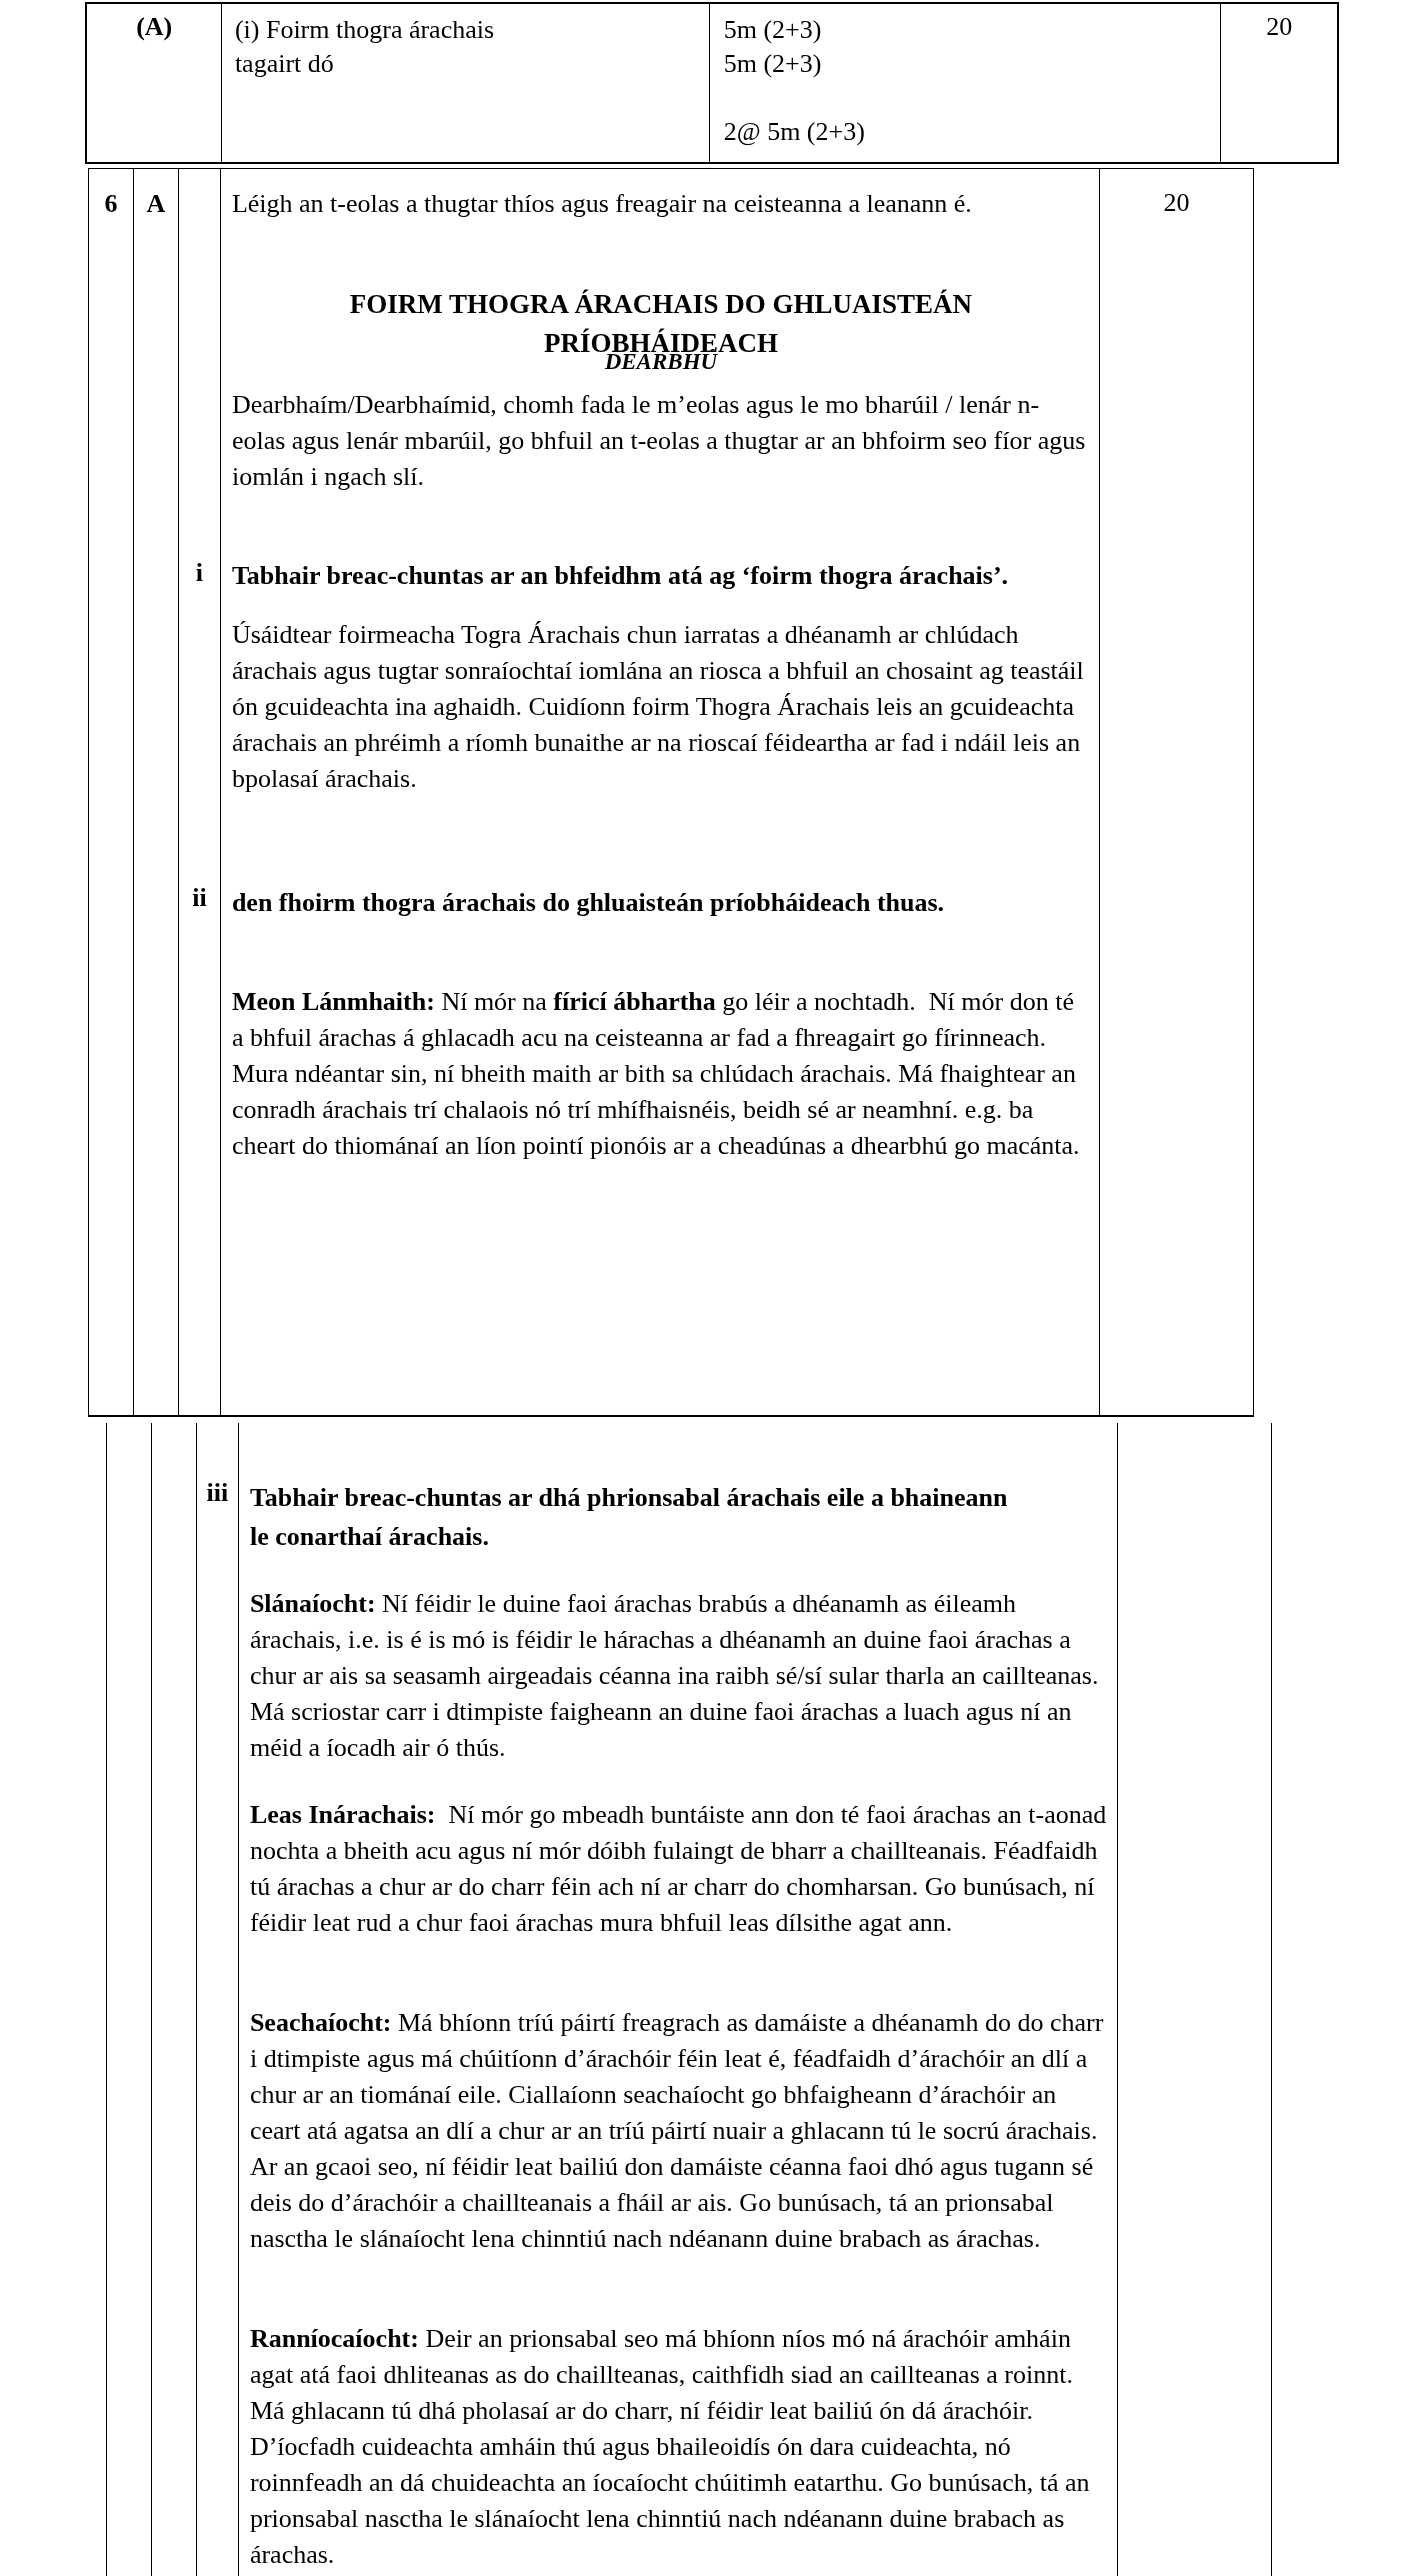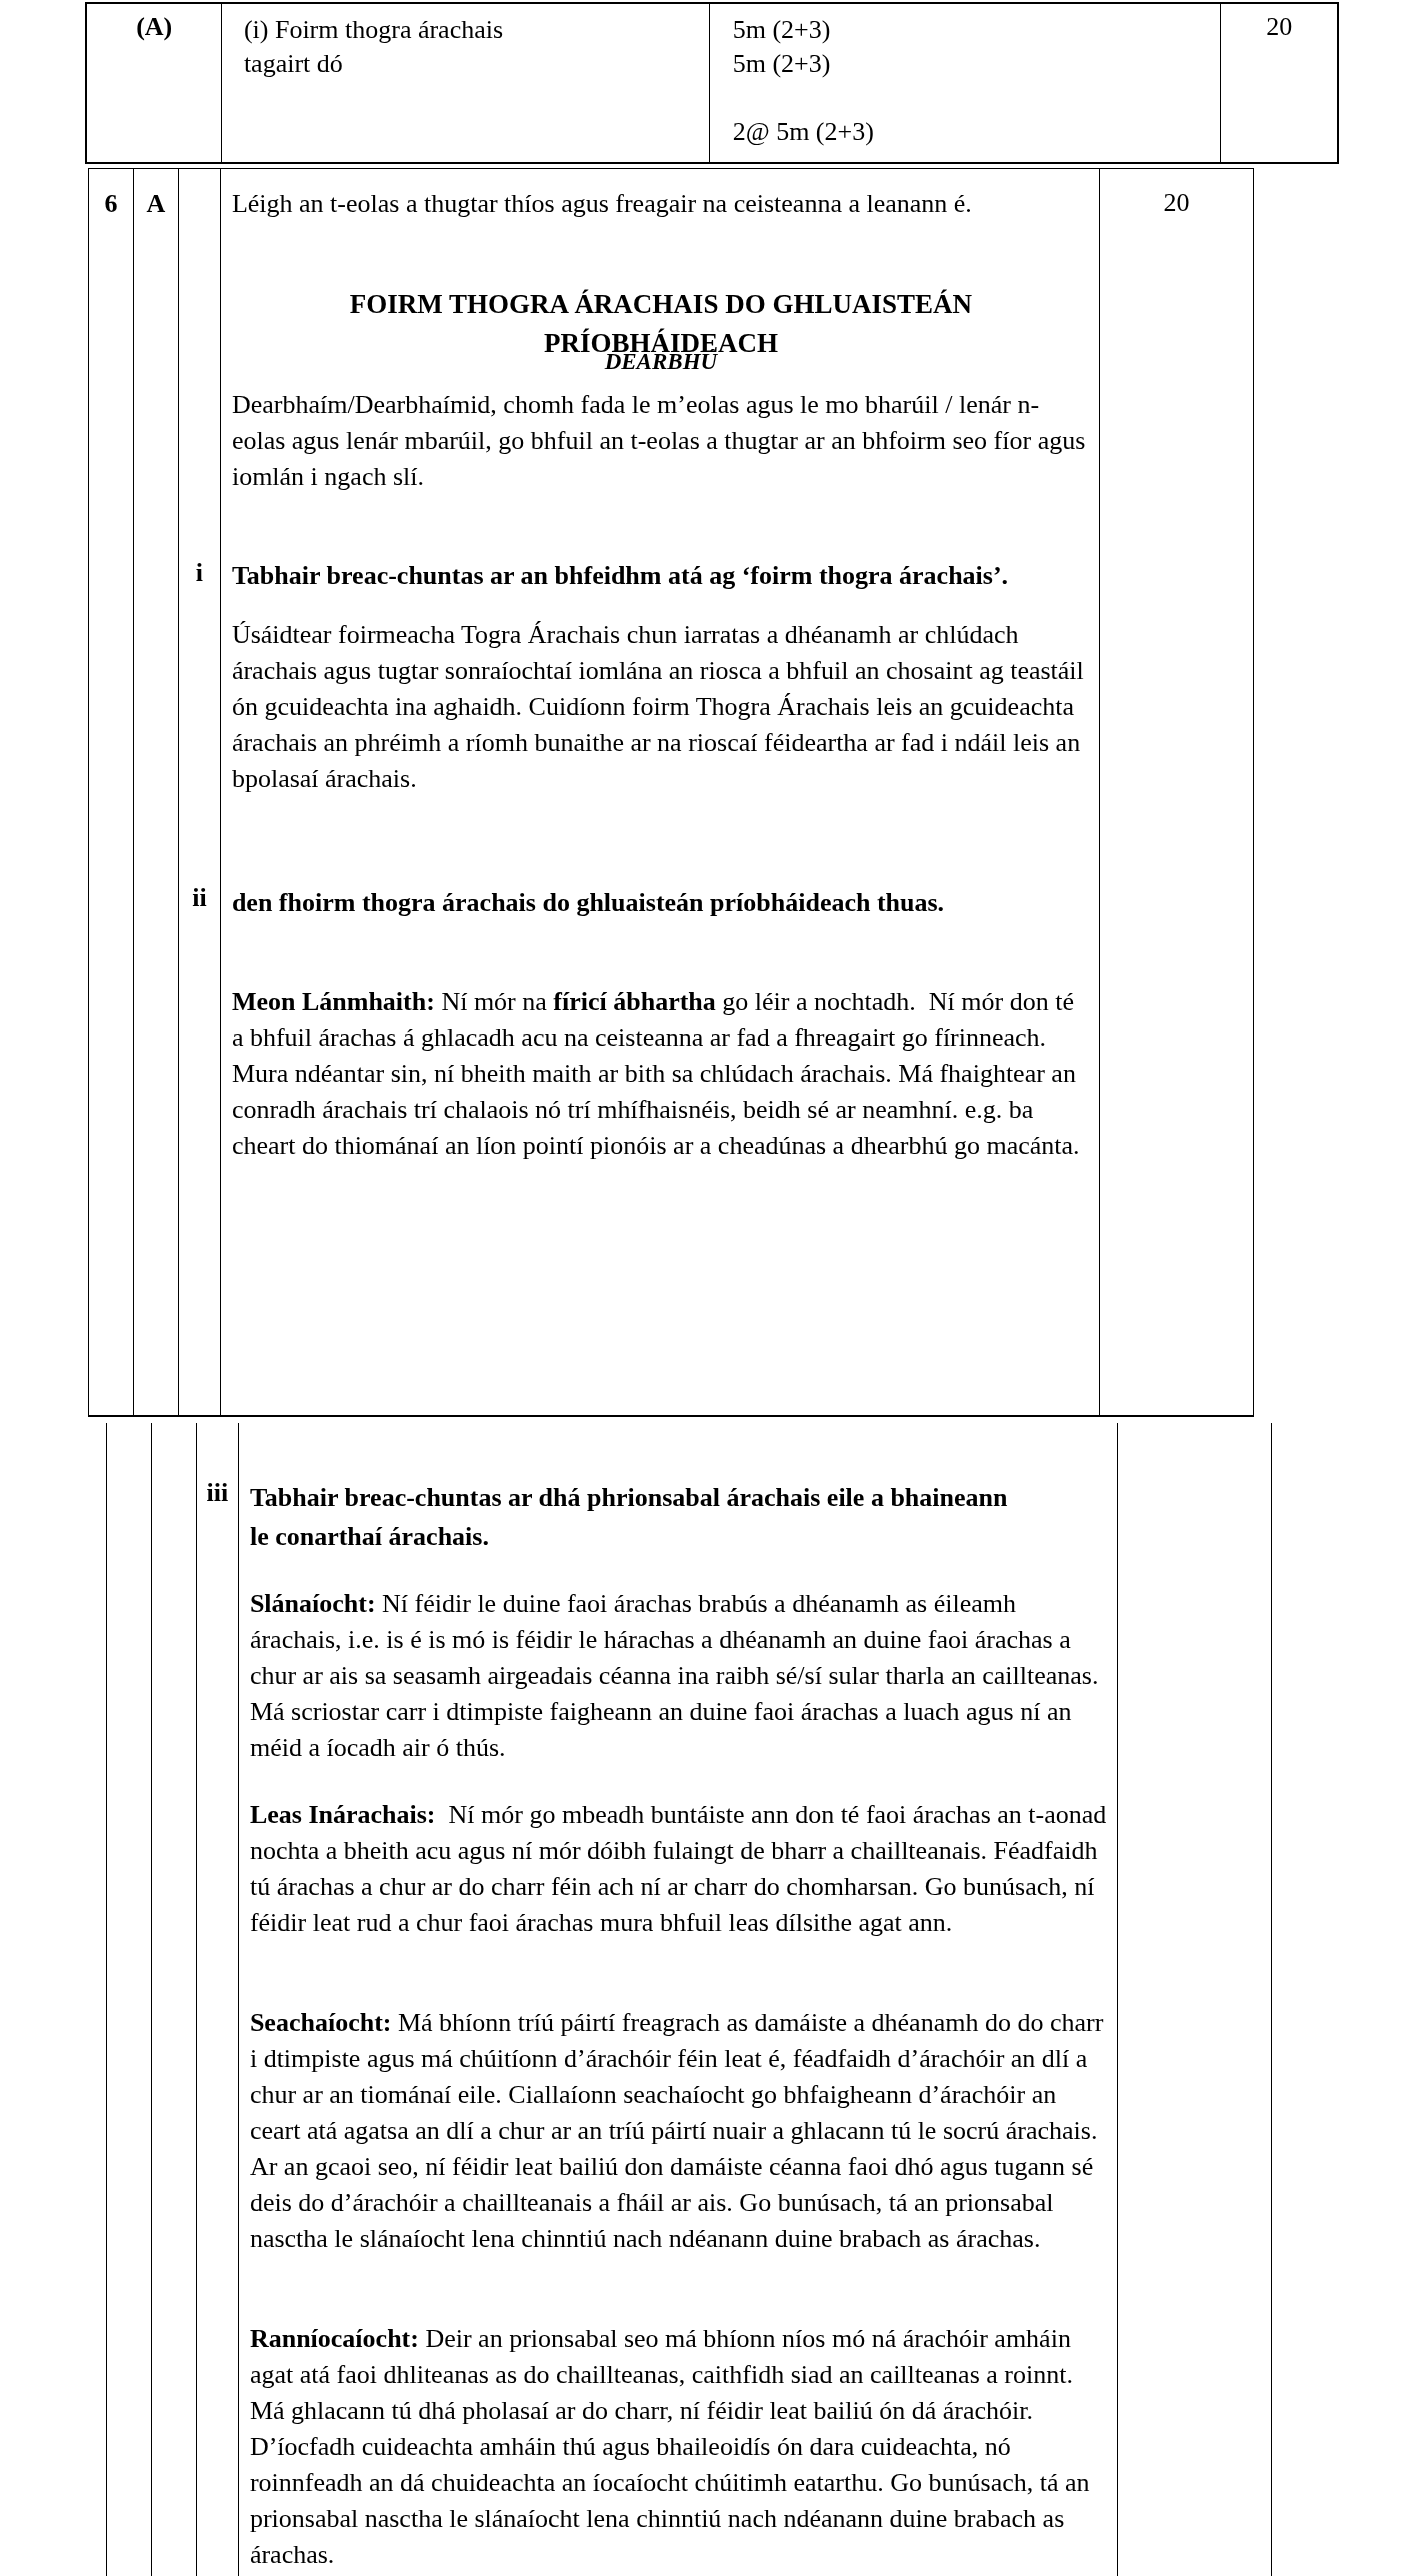--- a/index.html
+++ b/index.html
@@ -32,21 +32,21 @@
   .col-marks{width:153px;text-align:center;font-size:26px;padding-top:19px;}
   .sub-label{position:absolute;left:0;width:100%;text-align:center;font-weight:bold;font-size:26px;}
   .lbl-i{top:389px;}
   .lbl-ii{top:714px;}
   .lbl-iii{top:55px;}
   
   .tblock{
     position:absolute;left:11px;width:858px;
     font-size:26px;line-height:36px;white-space:pre-wrap;
   }
-  .tt-lines{position:static;white-space:pre-wrap;margin-left:9px;}
+  .tt-lines{position:static;white-space:pre-wrap;}
 </style>
 </head>
 <body>
 
 <div class="page">
 
   <div class="top-table">
     <div class="cell tt-c1">
       <span>(A)</span>
     </div>

